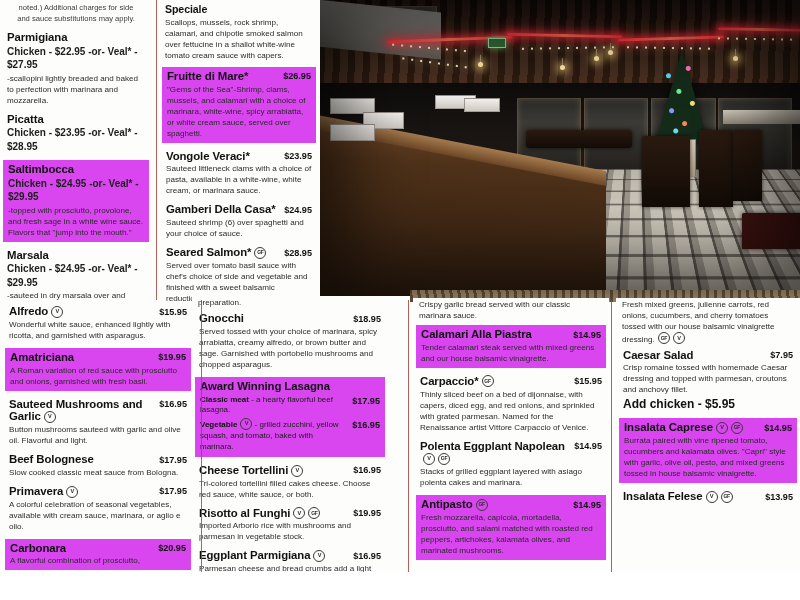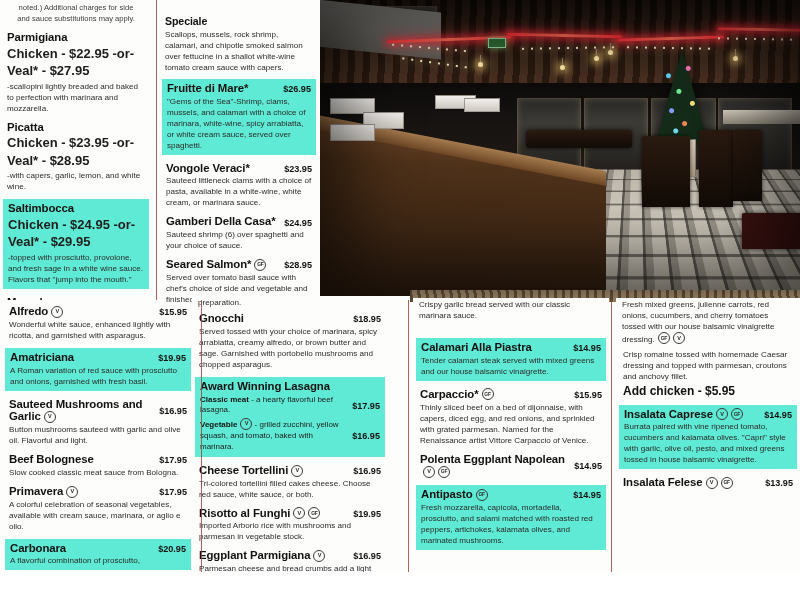--- a/index.html
+++ b/index.html
@@ -74,26 +74,26 @@
       repeating-linear-gradient(86deg, rgba(0,0,0,.35) 0 3px, rgba(255,255,255,.07) 3px 8px),
       linear-gradient(180deg,#6f5a42,#8b7354);}
 
   
   .col{position:absolute;box-sizing:border-box;background:#fdfdfb;overflow:hidden;}
   .vline{position:absolute;width:1px;background:#a4463c;opacity:.85;}
 
   .note{font-size:7.6px;color:#3c3c3c;text-align:center;line-height:1.45;padding:0 10px;}
 
   .item{margin-bottom:7px;padding:0 1px;}
-  .item.hl{background:#5eead4;padding:3px 5px 4px 5px;margin-left:-3px;margin-right:-3px;}
-  .ihead{display:flex;align-items:center;justify-content:space-between;gap:5px;}
+  .item.hl{background:#d946ef;padding:3px 5px 4px 5px;margin-left:-3px;margin-right:-3px;}
+  .ihead{display:flex;align-items:flex-start;justify-content:space-between;gap:5px;}
   .iname{font-size:11.4px;font-weight:700;color:#111;line-height:1.12;letter-spacing:-.1px;}
   .iprice{font-size:9.1px;font-weight:700;color:#111;white-space:nowrap;padding-top:1.5px;}
   .idesc{font-size:8.1px;color:#2b2b2b;line-height:1.36;margin-top:1px;}
-  .isub{font-size:13px;color:#1d1d1d;line-height:1.34;margin-top:1px;}
+  .isub{font-size:10px;color:#1d1d1d;line-height:1.34;margin-top:1px;}
   .isub b{font-weight:700;}
   .iaddon{font-size:12px;font-weight:700;color:#111;margin-top:2px;}
 
   .opt{font-size:8.0px;font-weight:700;color:#111;line-height:1.35;}
   .optdesc{font-size:8.0px;color:#1d1d1d;}
 
   
   .badge{display:inline-flex;align-items:center;justify-content:center;
     width:10px;height:10px;border:1px solid #3a3a3a;border-radius:50%;
     font-size:5.6px;font-weight:700;color:#2a2a2a;line-height:1;vertical-align:2px;
@@ -174,21 +174,20 @@
             <div class="iname">Parmigiana</div>
           </div>
           <div class="isub"><b>Chicken - $22.95 -or- Veal* - $27.95</b></div>
           <div class="idesc">-scallopini lightly breaded and baked to perfection with marinara and mozzarella.</div>
         </div>
         <div class="item">
           <div class="ihead">
             <div class="iname">Picatta</div>
           </div>
           <div class="isub"><b>Chicken - $23.95 -or- Veal* - $28.95</b></div>
-          <div class="idesc">-with capers, garlic, lemon, and white wine.</div>
         </div>
         <div class="item hl">
           <div class="ihead">
             <div class="iname">Saltimbocca</div>
           </div>
           <div class="isub"><b>Chicken - $24.95 -or- Veal* - $29.95</b></div>
           <div class="idesc">-topped with prosciutto, provolone, and fresh sage in a white wine sauce. Flavors that "jump into the mouth."</div>
         </div>
         <div class="item">
           <div class="ihead">
@@ -199,21 +198,21 @@
         </div>
         <div class="item">
           <div class="ihead">
             <div class="iname">Puttanesca</div>
           </div>
           <div class="isub"><b>Chicken - $24.95 -or- Veal* - $29.95</b></div>
         </div>
       </div>
   </div>
 
-  <div class="col" style="left:160px;top:16px;width:158px;height:300px;padding:0 5px;">
+  <div class="col" style="left:160px;top:4px;width:158px;height:300px;padding:0 5px;">
     <div class="iname" style="font-size:10.6px;margin-bottom:1px;">Speciale</div>
     <div class="idesc">Scallops, mussels, rock shrimp, calamari, and chipotle smoked salmon over fettucine in a shallot white-wine tomato cream sauce with capers.</div>
     <div style="height:6px;"></div>
     <div id="c2-items">
         <div class="item hl">
           <div class="ihead">
             <div class="iname">Fruitte di Mare*</div>
             <div class="iprice">$26.95</div>
           </div>
           <div class="idesc">"Gems of the Sea"-Shrimp, clams, mussels, and calamari with a choice of marinara, white-wine, spicy arrabiatta, or white cream sauce, served over spaghetti.</div>
@@ -331,56 +330,61 @@
           <div class="ihead">
             <div class="iname">Eggplant Parmigiana<span class="badge">V</span></div>
             <div class="iprice">$16.95</div>
           </div>
           <div class="idesc">Parmesan cheese and bread crumbs add a light crust to eggplant, grilled and then baked with marinara and mozzarella.</div>
         </div>
       </div>
   </div>
 
   <div class="col" style="left:413px;top:298px;width:196px;height:302px;padding:0 6px;">
-    <div class="idesc" style="margin-bottom:17px;">Crispy garlic bread served with our classic marinara sauce.</div>
+    <div class="idesc" style="margin-bottom:4px;">Crispy garlic bread served with our classic marinara sauce.</div>
     <div id="c5-items">
         <div class="item hl">
           <div class="ihead">
             <div class="iname">Calamari Alla Piastra</div>
             <div class="iprice">$14.95</div>
           </div>
           <div class="idesc">Tender calamari steak served with mixed greens and our house balsamic vinaigrette.</div>
         </div>
         <div class="item">
           <div class="ihead">
             <div class="iname">Carpaccio*<span class="badge gf">GF</span></div>
             <div class="iprice">$15.95</div>
           </div>
           <div class="idesc">Thinly sliced beef on a bed of dijonnaise, with capers, diced egg, and red onions, and sprinkled with grated parmesan. Named for the Renaissance artist Vittore Carpaccio of Venice.</div>
         </div>
         <div class="item">
           <div class="ihead">
             <div class="iname">Polenta Eggplant Napolean<span class="badge">V</span><span class="badge gf">GF</span></div>
             <div class="iprice">$14.95</div>
           </div>
+          <div class="idesc">Stacks of grilled eggplant layered with asiago polenta cakes and marinara.</div>
         </div>
         <div class="item hl">
           <div class="ihead">
             <div class="iname">Antipasto<span class="badge gf">GF</span></div>
             <div class="iprice">$14.95</div>
           </div>
           <div class="idesc">Fresh mozzarella, capicola, mortadella, prosciutto, and salami matched with roasted red peppers, artichokes, kalamata olives, and marinated mushrooms.</div>
         </div>
       </div>
   </div>
 
   <div class="col" style="left:616px;top:298px;width:184px;height:302px;padding:0 6px;">
     <div class="idesc" style="margin-bottom:4px;" id="c6-cut">Fresh mixed greens, julienne carrots, red onions, cucumbers, and cherry tomatoes tossed with our house balsamic vinaigrette dressing.<span class="badge gf">GF</span><span class="badge">V</span></div>
     <div id="c6-items">
         <div class="item">
+          <div class="ihead">
+            <div class="iname">Caesar Salad</div>
+            <div class="iprice">$7.95</div>
+          </div>
           <div class="idesc">Crisp romaine tossed with homemade Caesar dressing and topped with parmesan, croutons and anchovy fillet.</div>
           <div class="iaddon">Add chicken - $5.95</div>
         </div>
         <div class="item hl">
           <div class="ihead">
             <div class="iname">Insalata Caprese<span class="badge">V</span><span class="badge gf">GF</span></div>
             <div class="iprice">$14.95</div>
           </div>
           <div class="idesc">Burrata paired with vine ripened tomato, cucumbers and kalamata olives. "Capri" style with garlic, olive oil, pesto, and mixed greens tossed in house balsamic vinaigrette.</div>
         </div>

